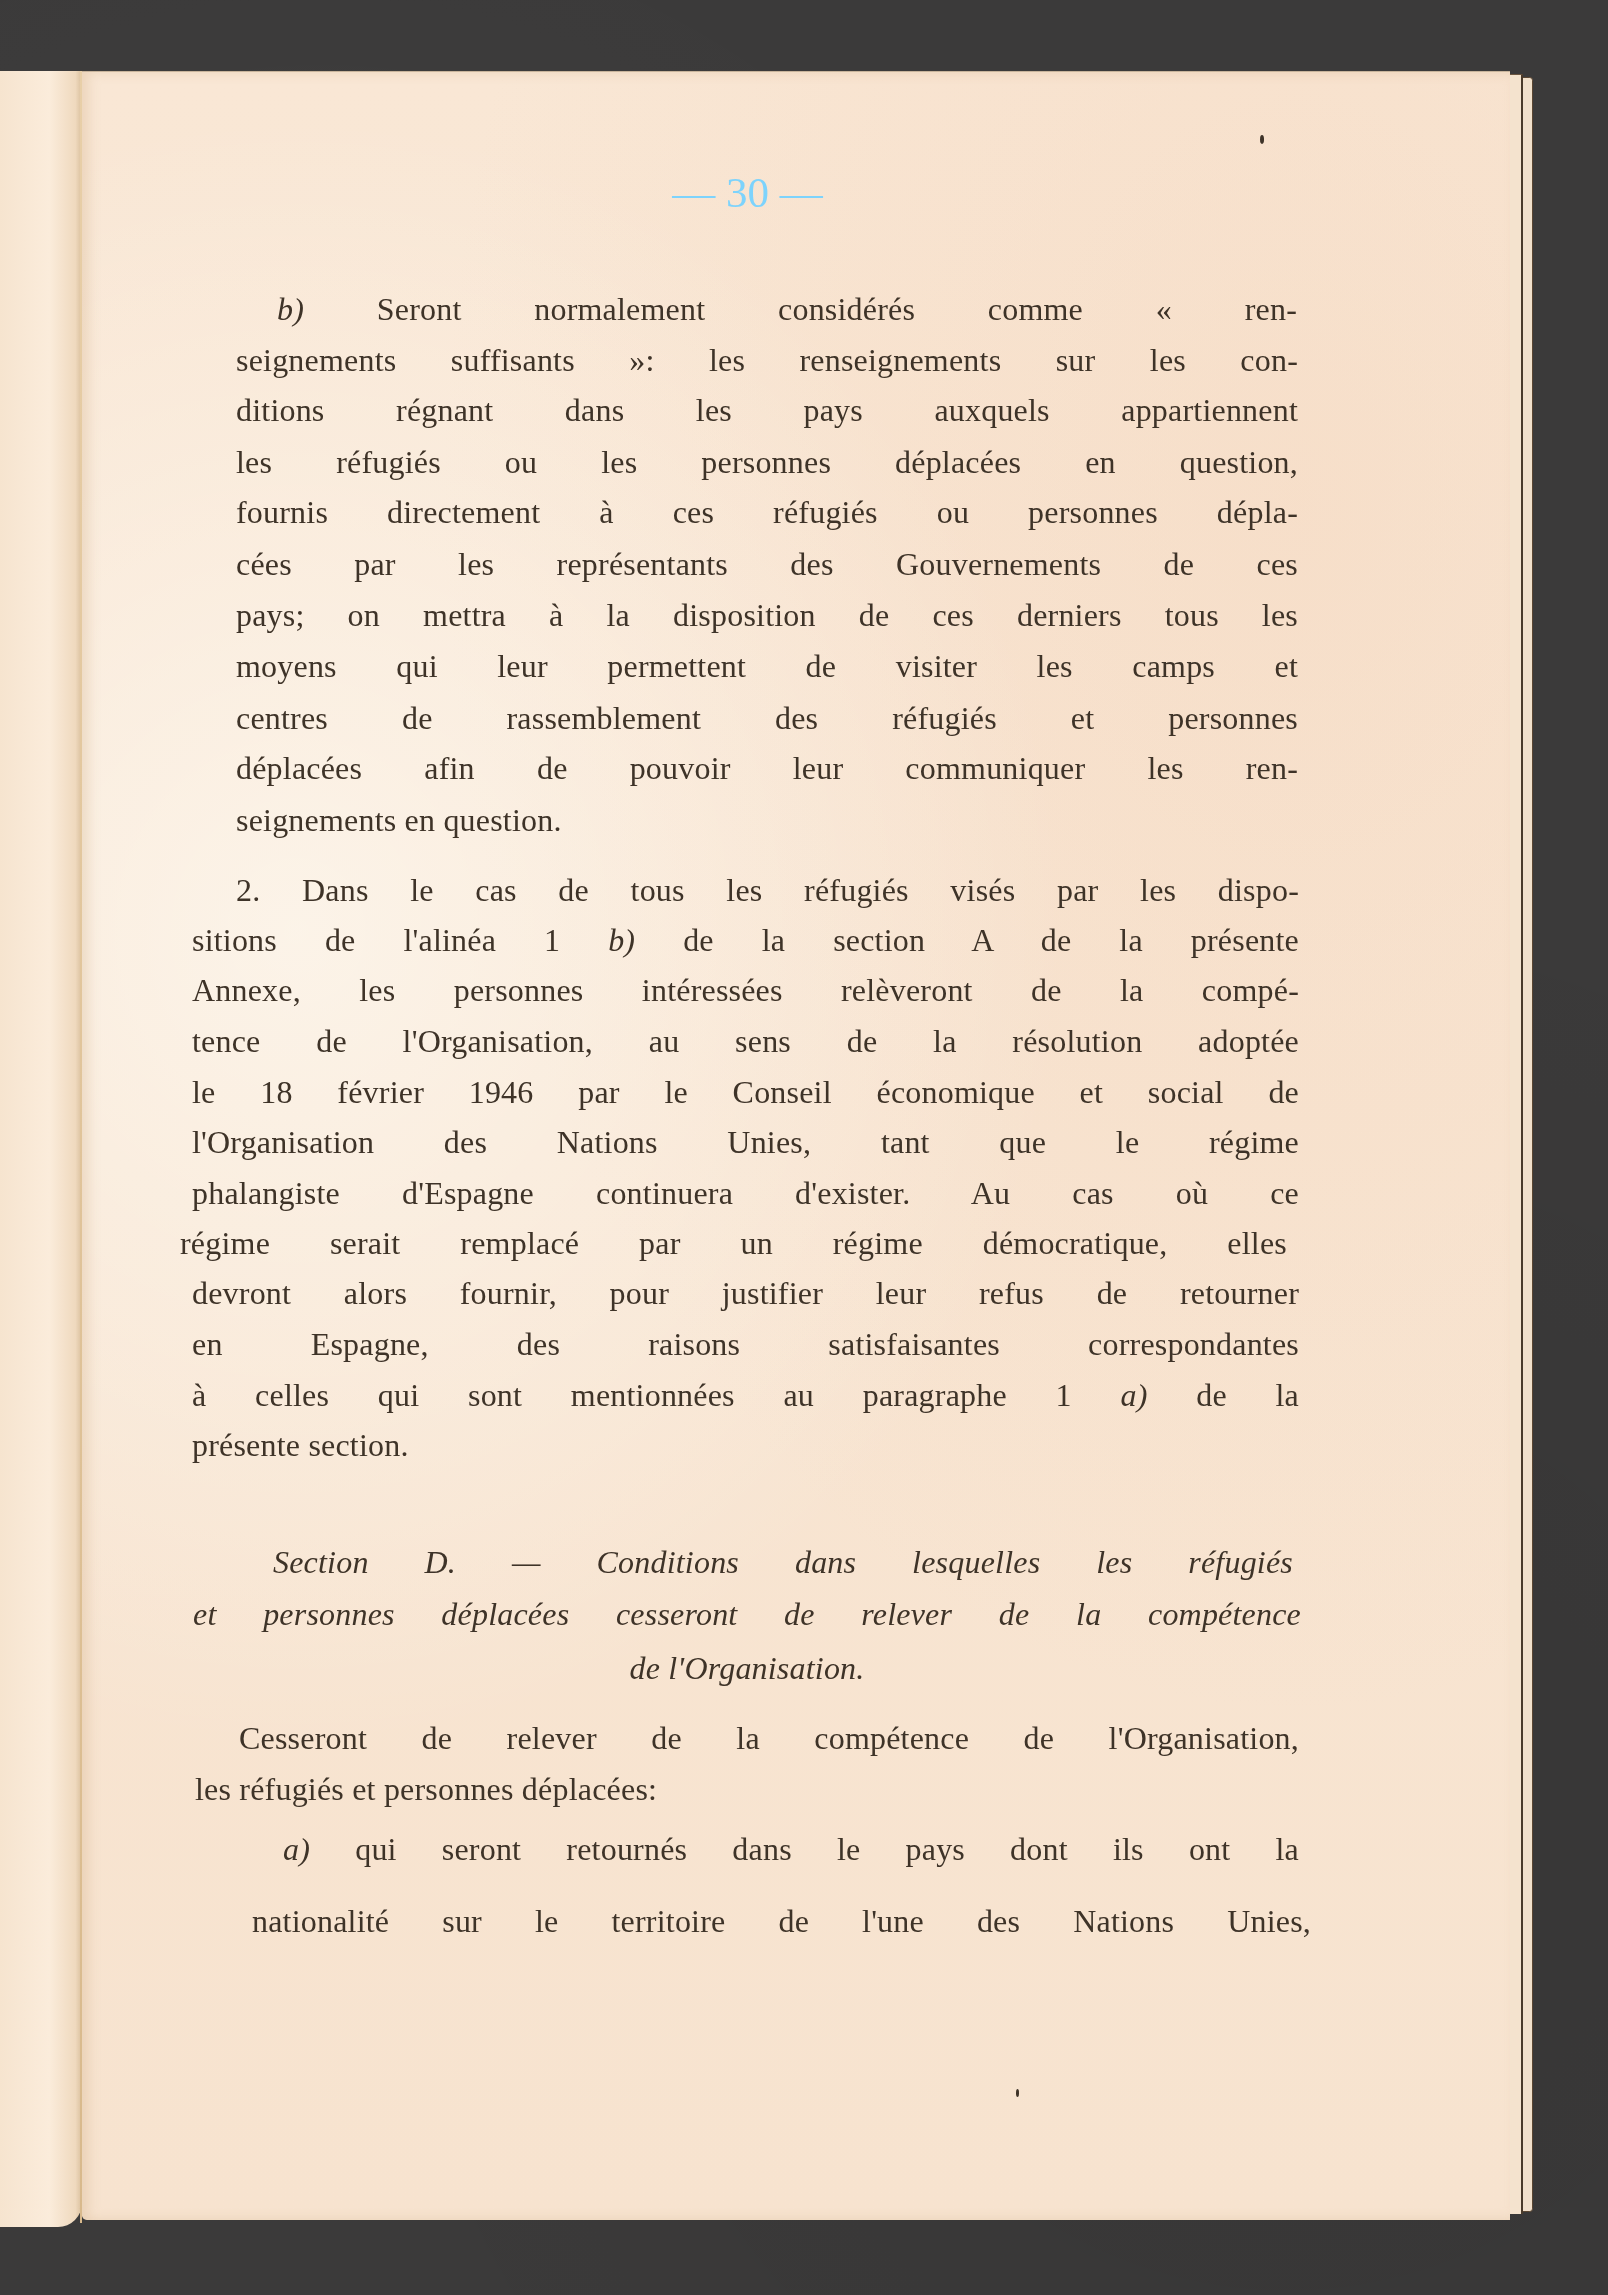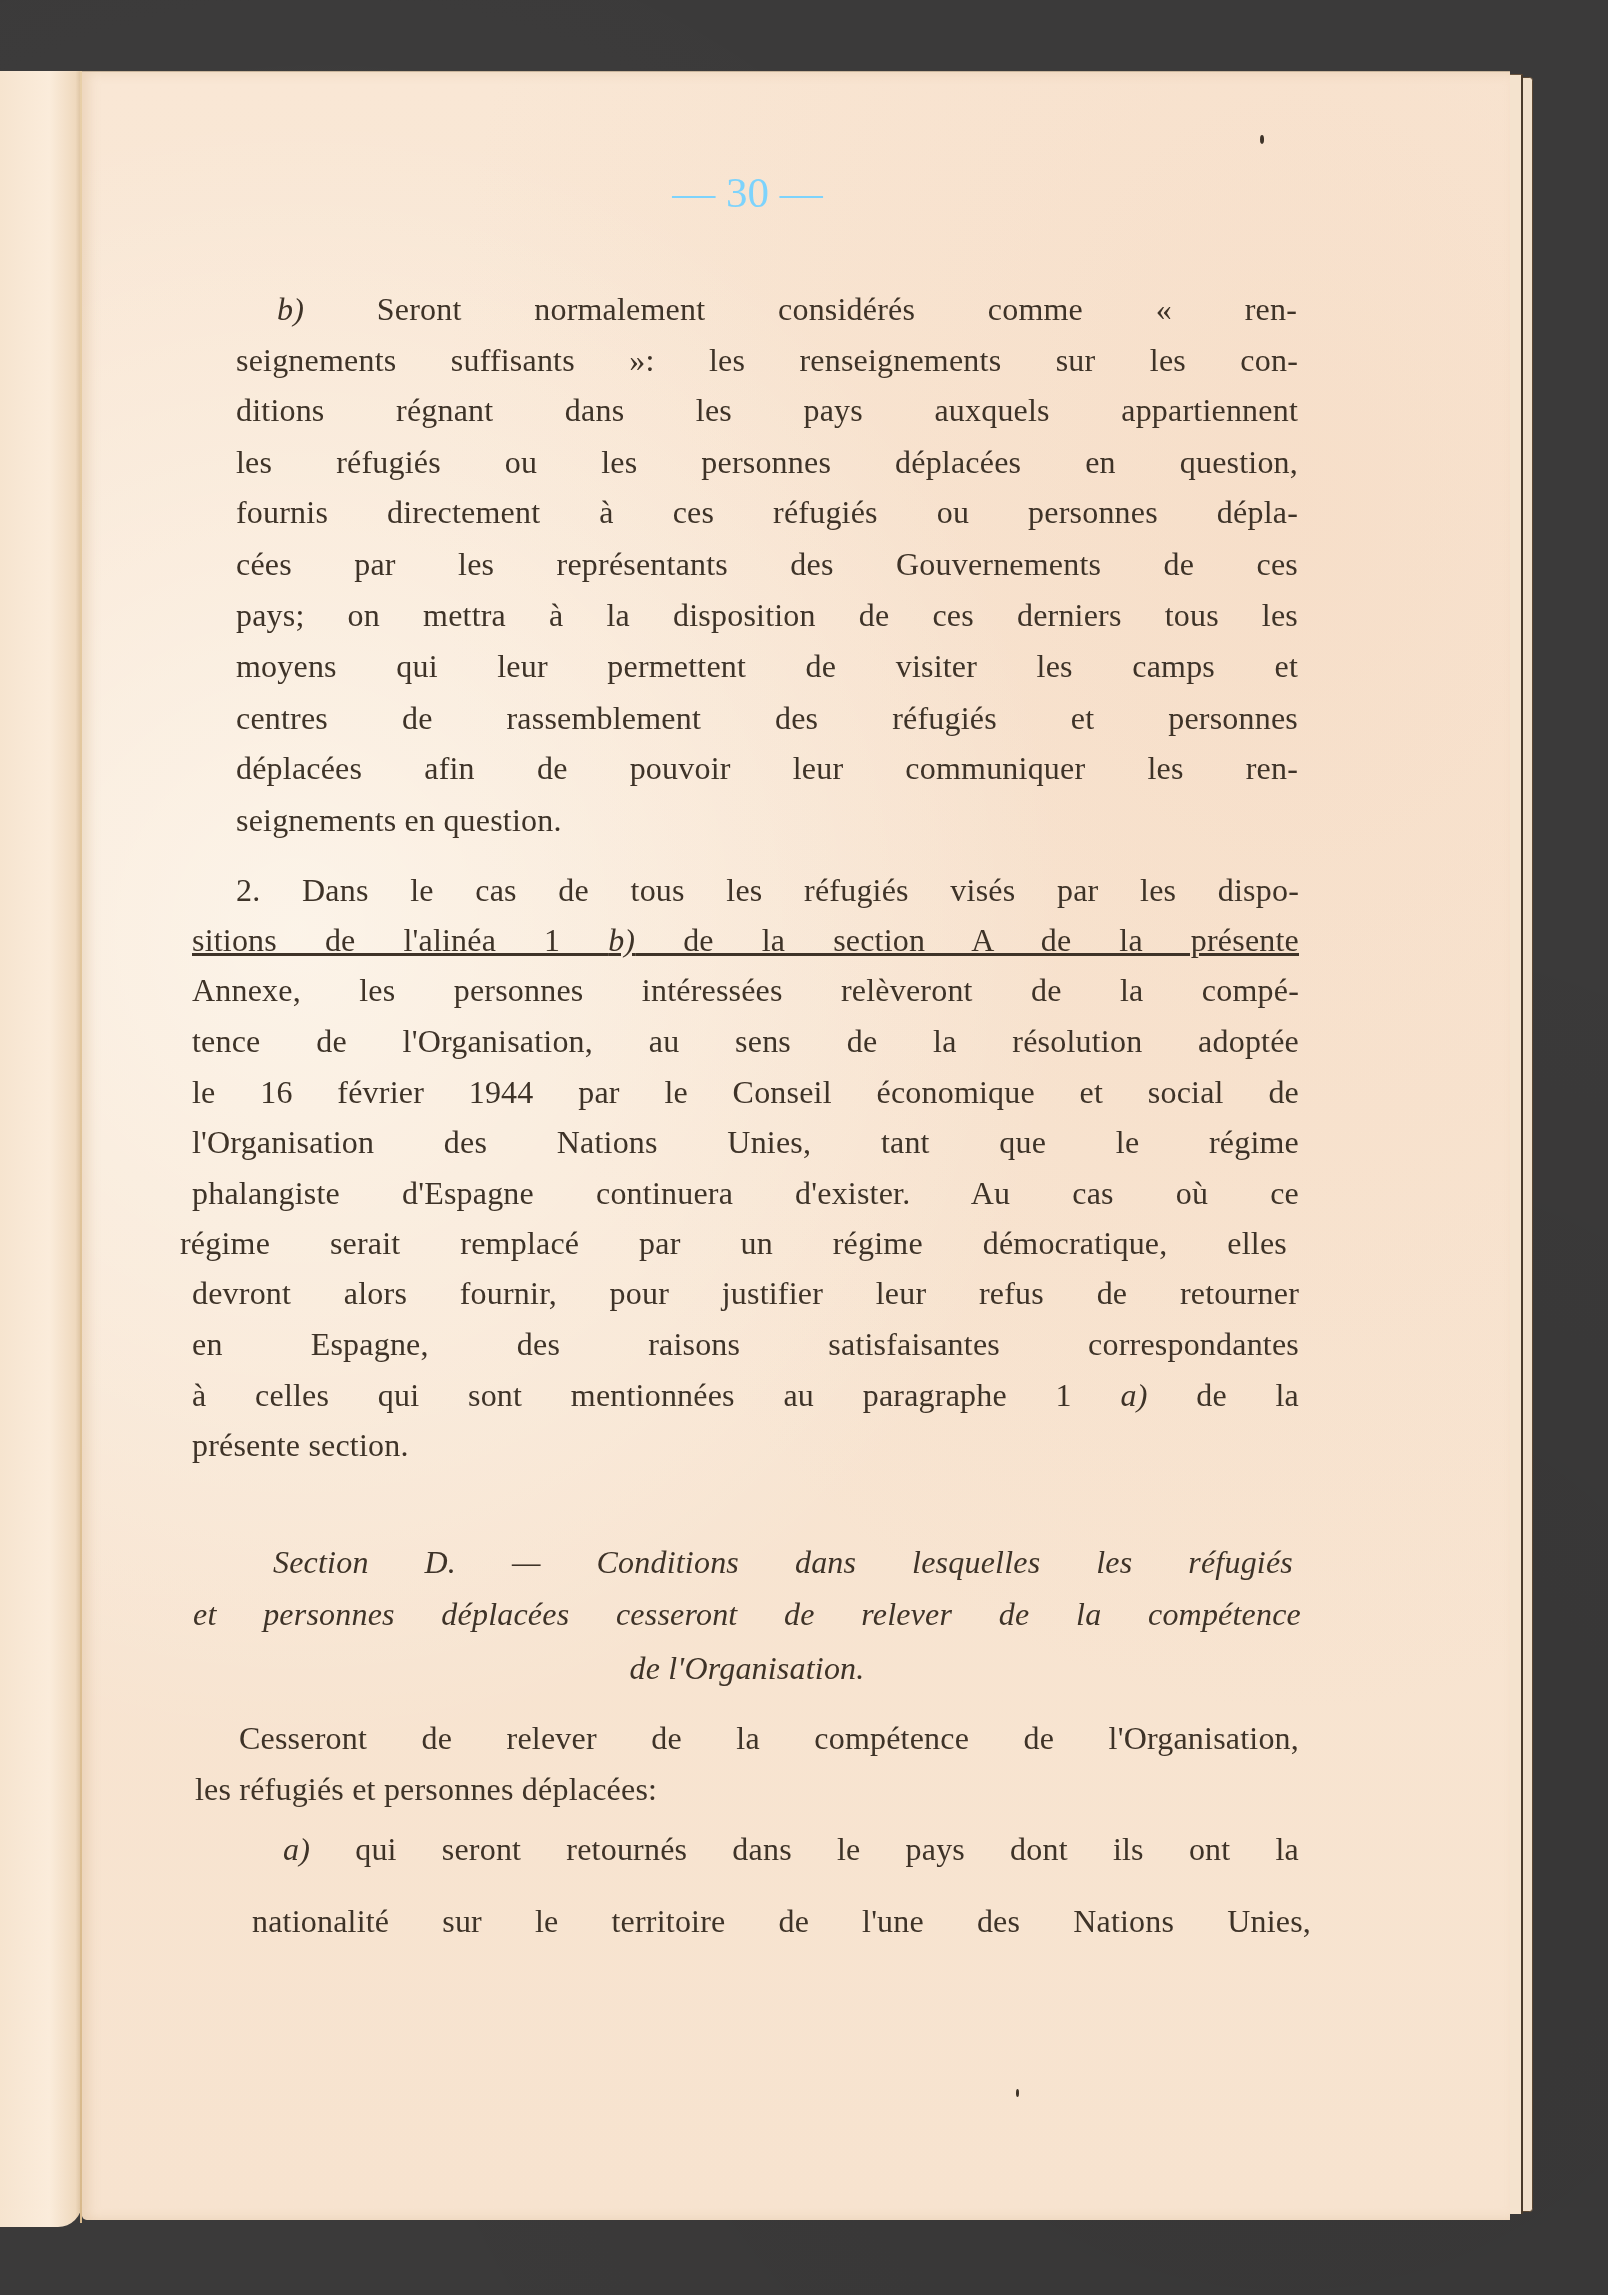--- a/index.html
+++ b/index.html
@@ -84,26 +84,26 @@
   <div class="line" style="left:236px;width:1062px;top:539px;">cées par les représentants des Gouvernements de ces</div>
   <div class="line" style="left:236px;width:1062px;top:590px;">pays; on mettra à la disposition de ces derniers tous les</div>
   <div class="line" style="left:236px;width:1062px;top:641px;">moyens qui leur permettent de visiter les camps et</div>
   <div class="line" style="left:236px;width:1062px;top:693px;">centres de rassemblement des réfugiés et personnes</div>
   <div class="line" style="left:236px;width:1062px;top:743px;">déplacées afin de pouvoir leur communiquer les ren-</div>
   <div class="line last" style="left:236px;width:1062px;top:795px;">seignements en question.</div>
 </div>
 
 <div>
   <div class="line" style="left:236px;width:1063px;top:865px;">2. Dans le cas de tous les réfugiés visés par les dispo-</div>
-  <div class="line" style="left:192px;width:1107px;top:915px;text-decoration:underline;">
+  <div class="line" style="left:192px;width:1107px;top:915px;">
     <span>sitions de l'alinéa 1 </span><span class="italic">b)</span><span> de la section A de la présente</span>
   </div>
   <div class="line" style="left:192px;width:1107px;top:965px;">Annexe, les personnes intéressées relèveront de la compé-</div>
   <div class="line" style="left:192px;width:1107px;top:1016px;">tence de l'Organisation, au sens de la résolution adoptée</div>
-  <div class="line" style="left:192px;width:1107px;top:1067px;">le 16 février 1944 par le Conseil économique et social de</div>
+  <div class="line" style="left:192px;width:1107px;top:1067px;">le 18 février 1946 par le Conseil économique et social de</div>
   <div class="line" style="left:192px;width:1107px;top:1117px;">l'Organisation des Nations Unies, tant que le régime</div>
   <div class="line" style="left:192px;width:1107px;top:1168px;">phalangiste d'Espagne continuera d'exister. Au cas où ce</div>
   <div class="line" style="left:180px;width:1107px;top:1218px;">régime serait remplacé par un régime démocratique, elles</div>
   <div class="line" style="left:192px;width:1107px;top:1268px;">devront alors fournir, pour justifier leur refus de retourner</div>
   <div class="line" style="left:192px;width:1107px;top:1319px;">en Espagne, des raisons satisfaisantes correspondantes</div>
   <div class="line" style="left:192px;width:1107px;top:1370px;">
     <span>à celles qui sont mentionnées au paragraphe 1 </span><span class="italic">a)</span><span> de la</span>
   </div>
   <div class="line last" style="left:192px;width:1107px;top:1420px;">présente section.</div>
 </div>

